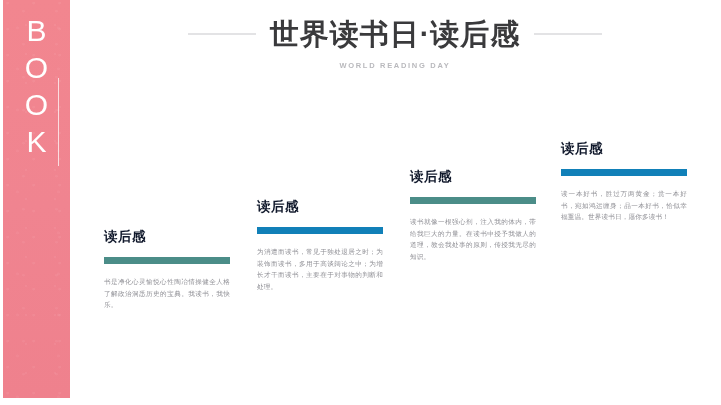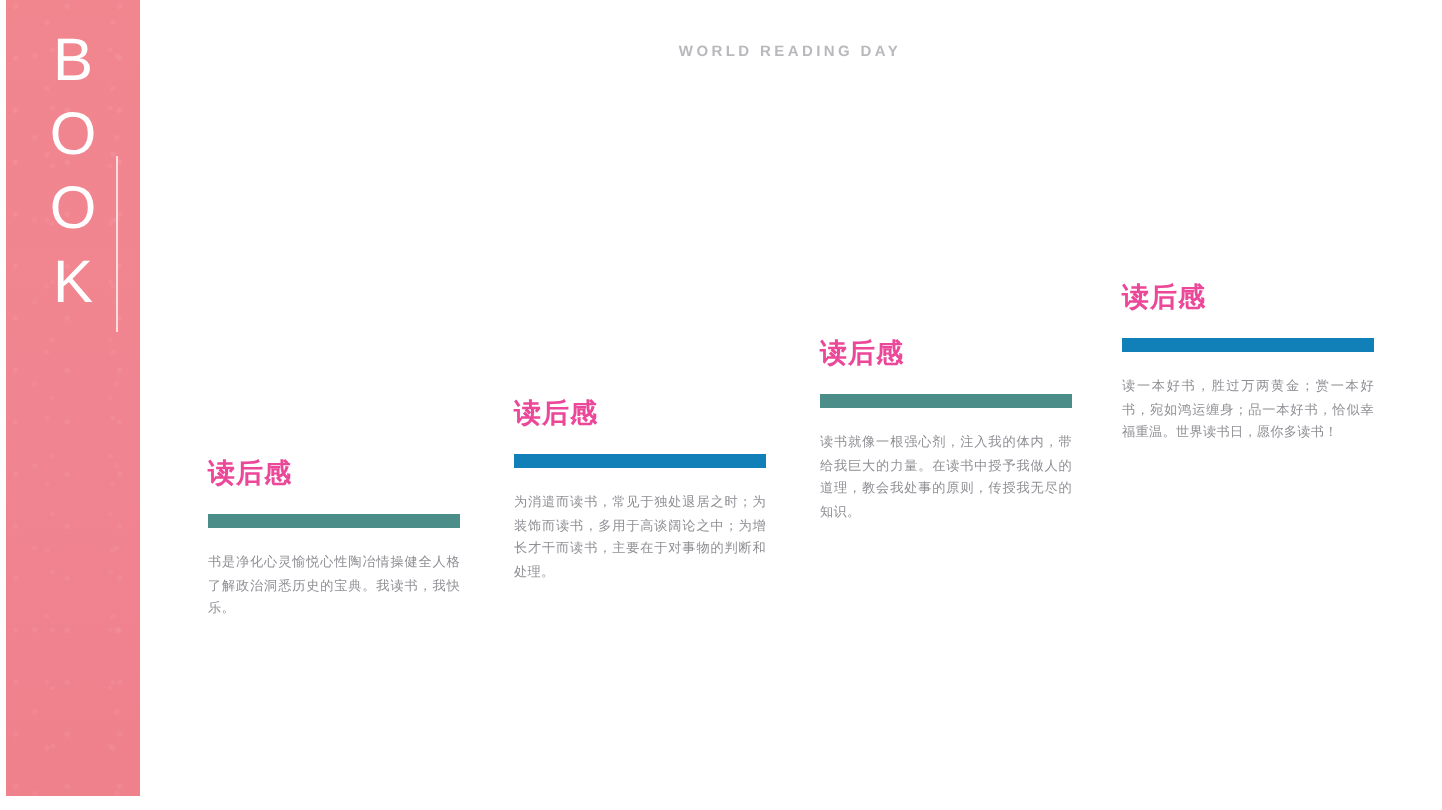--- a/index.html
+++ b/index.html
@@ -102,21 +102,21 @@
 
   
   .col {
     position: absolute;
     width: 126px;
   }
   .col-head {
     font-size: 13.5px;
     line-height: 19px;
     font-weight: 700;
-    color: #ec4899;
+    color: #0f172a;
     letter-spacing: 0.5px;
   }
   .col-bar {
     margin-top: 11px;
     height: 7px;
     width: 100%;
   }
   .col-body {
     margin-top: 12px;
     font-size: 6.6px;
@@ -138,20 +138,25 @@
 
   <div class="pink-panel">
     <div class="book-word">B
 O
 O
 K</div>
     <div class="panel-rule"></div>
   </div>
 
   <div class="title-wrap">
+    <div class="title-row">
+      <span class="title-rule"></span>
+      <span class="main-title">世界读书日·读后感</span>
+      <span class="title-rule"></span>
+    </div>
     <div class="sub-title">WORLD READING DAY</div>
   </div>
 
   <div class="col" id="col-0">
     <div class="col-head">读后感</div>
     <div class="col-bar" style="background: rgb(75, 141, 136);"></div>
     <div class="col-body">书是净化心灵愉悦心性陶冶情操健全人格了解政治洞悉历史的宝典。我读书，我快乐。</div>
   </div>
 
   <div class="col" id="col-1">

